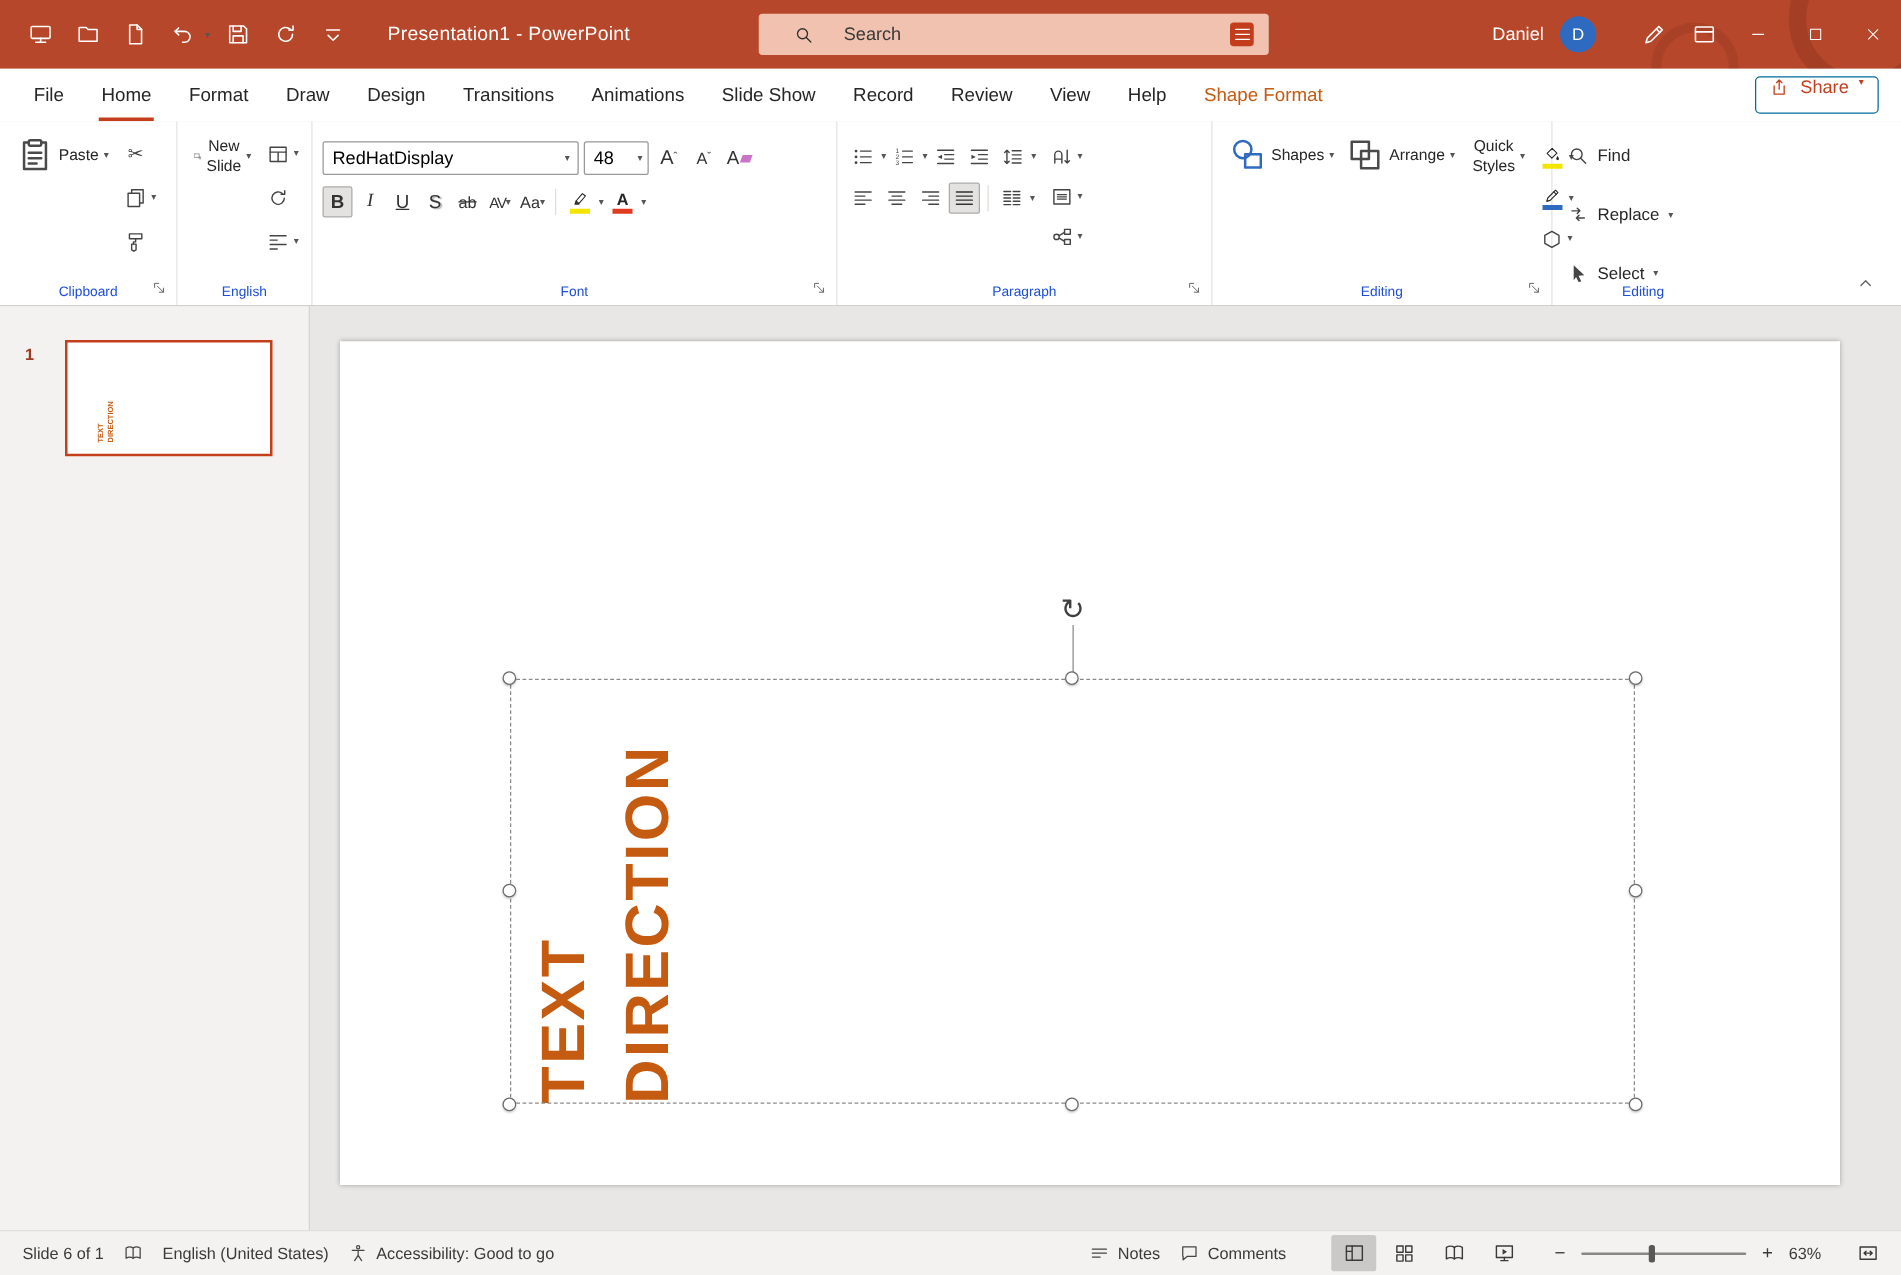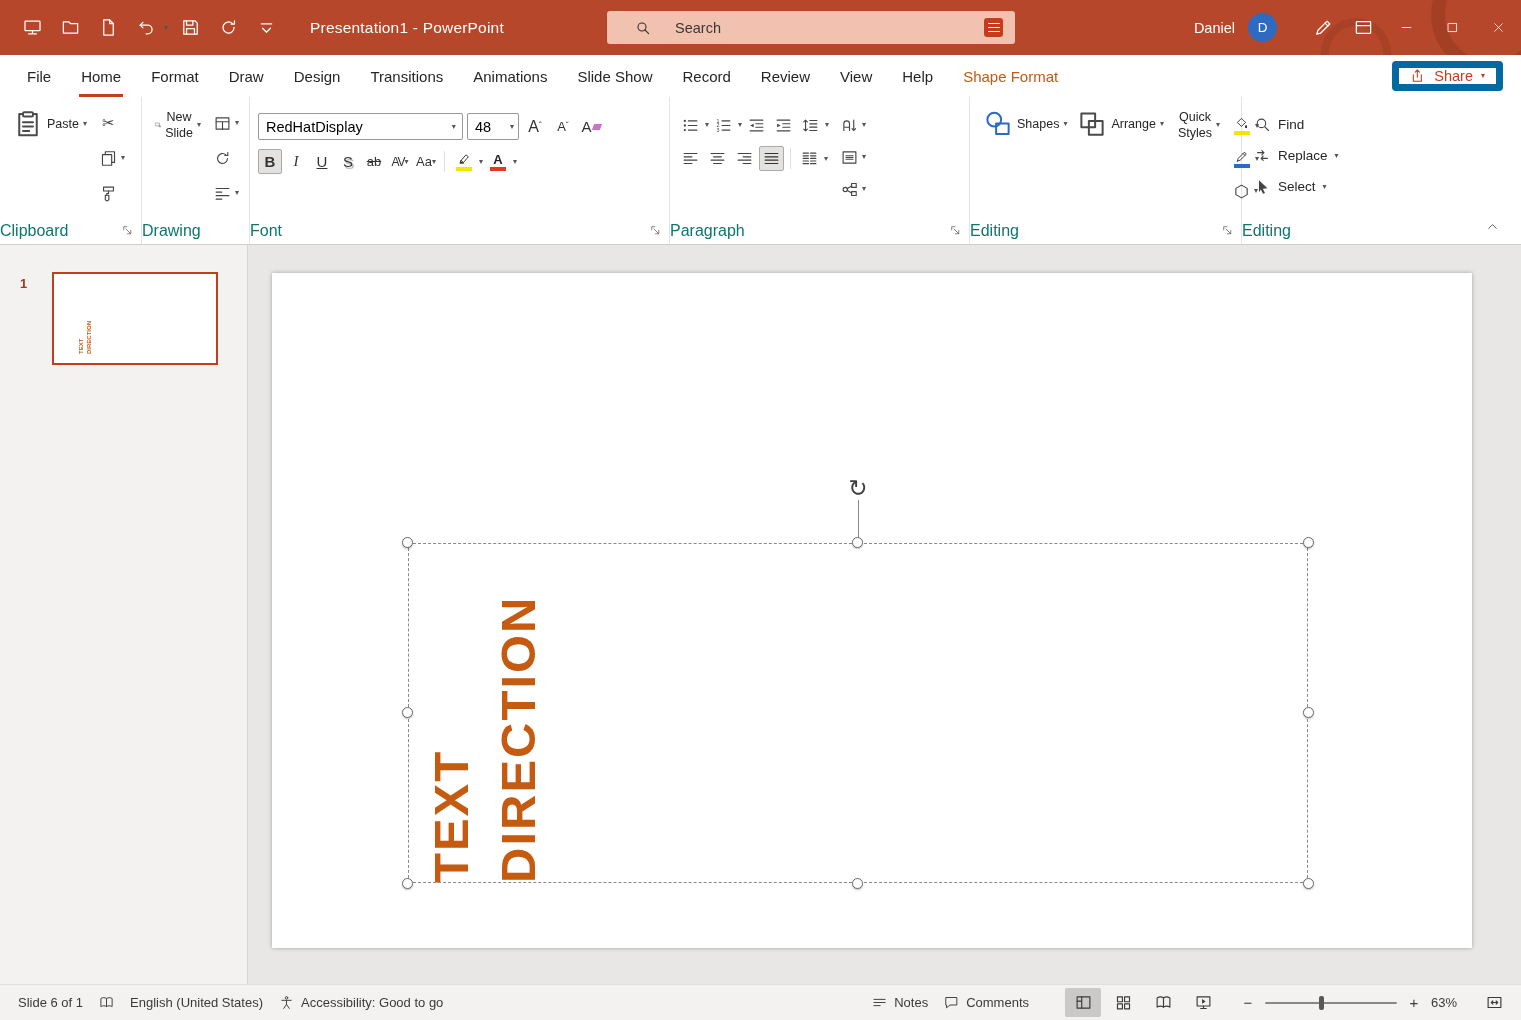--- a/index.html
+++ b/index.html
@@ -33,29 +33,29 @@
   .tbicon svg{width:19px;height:19px}
   .winbtn{width:46px;height:55px;display:flex;align-items:center;justify-content:center}
   .winbtn svg{width:15px;height:15px;stroke-width:1.3}
 
   
   .tabsrow{height:42px;background:#fff;display:flex;align-items:center;position:relative;padding-left:12px}
   .tab{padding:0 15px;font-size:15px;height:42px;display:flex;align-items:center;position:relative;color:#262626;white-space:nowrap}
   .tab.active{font-weight:normal}
   .tab.active::after{content:"";position:absolute;left:13px;right:13px;bottom:0;height:3px;background:var(--accent,#C43E1C)}
   .tab.contextual{color:var(--contextual,#C55A11)}
-  .share-btn{position:absolute;right:18px;top:6px;display:flex;align-items:center;gap:8px;border:7px solid #0369a1;
+  .share-btn{position:absolute;right:18px;top:6px;display:flex;align-items:flex-start;gap:8px;border:1px solid #0369a1;
              border-radius:4px;height:30px;padding:0 11px;color:var(--accent,#C43E1C);font-size:14.5px}
   .share-btn svg{width:16px;height:16px}
   .share-btn .chev{color:#C43E1C}
 
   
   .ribbon{height:148px;background:#fff;border-bottom:1px solid #D1CFCD;display:flex;position:relative}
   .rgroup{position:relative;border-right:1px solid #E5E3E1;padding:6px 8px 22px;flex:none;display:flex;align-items:flex-start}
-  .glabel{position:absolute;bottom:4px;left:0;right:0;font-size:16px;color:#0f766e}
+  .glabel{position:absolute;bottom:4px;left:0;right:0;text-align:center;font-size:11px;color:#1d4ed8}
   .launcher{position:absolute;bottom:5px;right:5px;width:15px;height:15px;color:#605E5C}
   .launcher svg{width:13px;height:13px;stroke-width:1.4}
   .bigbtn{display:flex;flex-direction:row;align-items:center;font-size:12.5px;color:#262626;gap:4px;padding:6px 5px 2px;border-radius:2px}
   .bigbtn svg{width:30px;height:30px;color:#4A4A4A}
   .blbl{text-align:center;line-height:1.3}
   .chev{font-size:8px;color:#555;line-height:1}
   .mini{width:25px;height:24px;display:flex;align-items:center;justify-content:center;border-radius:2px;color:#444}
   .mini svg{width:17px;height:17px}
   .minicol{display:flex;flex-direction:column;gap:11px;margin:8px 0 0 4px}
   .minirow{display:flex;align-items:center}
@@ -501,21 +501,21 @@
         </div>
       <div class="minirow">
           <div class="mini">
             <svg class="ic">
               <use href="#s-section"></use>
             </svg>
           </div>
           <span class="chev">▾</span>
         </div>
     </div>
-    <div class="glabel">Drawing</div>
+    <div class="glabel">English</div>
   </div>
 
   <div class="rgroup" style="width:420px">
     <div class="vstack" style="width:100%">
       <div class="fg-row">
         <div class="combo" style="width:205px">
           <input value="RedHatDisplay" style="">
           <span class="cchev chev">▾</span>
         </div>
         <div class="combo" style="width:52px">
@@ -720,21 +720,21 @@
     </div>
     <div class="glabel">Editing</div>
     <div class="launcher">
         <svg class="ic">
           <use href="#s-launcher"></use>
         </svg>
       </div>
   </div>
 
   <div class="rgroup" style="width:145px;border-right:none">
-    <div class="vstack" style="margin-top:8px;gap:4px">
+    <div class="vstack" style="margin-top:8px;gap:20px">
       <div class="erow">
         <svg class="ic">
             <use href="#s-search"></use>
           </svg>
         <span>Find</span>
       </div>
       <div class="erow">
         <svg class="ic">
             <use href="#s-replace"></use>
           </svg>

